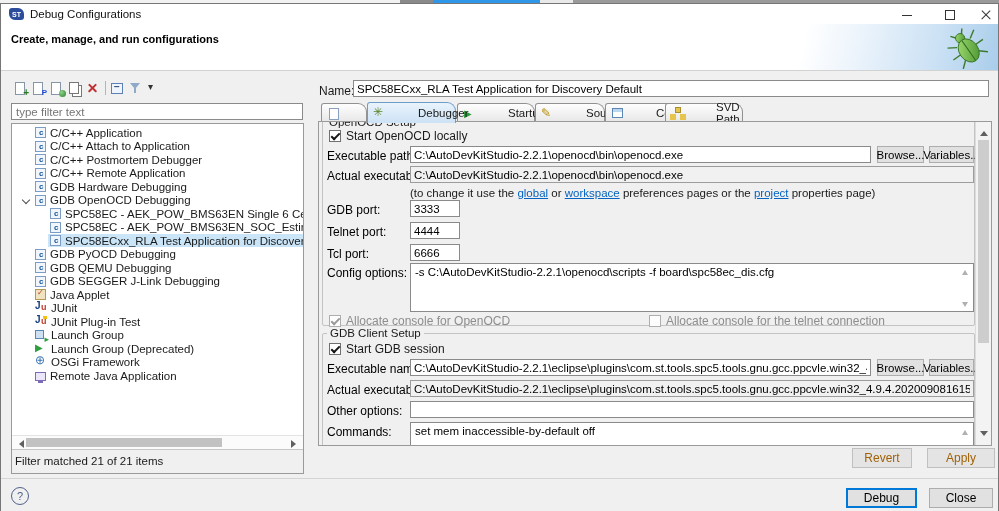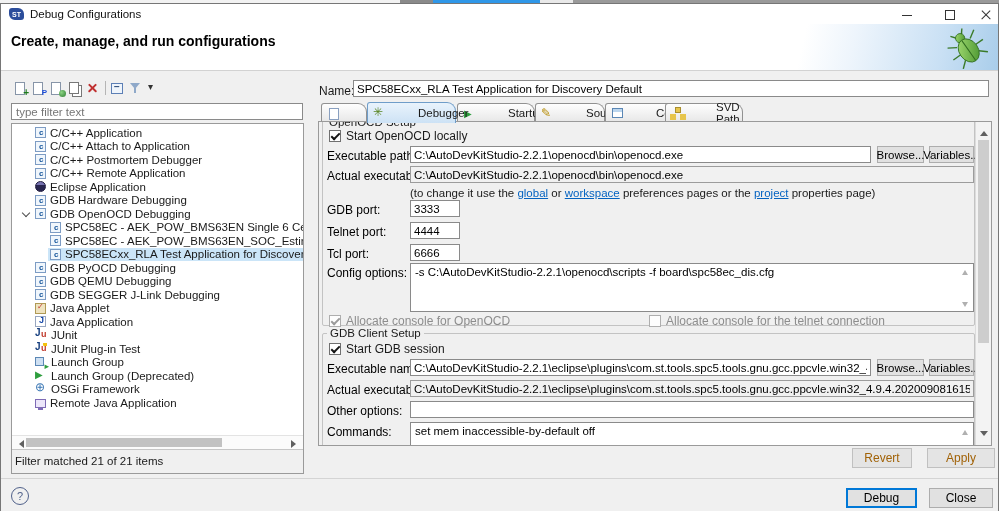--- a/index.html
+++ b/index.html
@@ -18,21 +18,21 @@
   .winbtn{position:absolute;top:3px;width:26px;height:15px;}
   .min-glyph{position:absolute;left:8px;top:8px;width:10px;height:1px;background:#333;}
   .max-glyph{position:absolute;left:8px;top:3px;width:8px;height:8px;border:1px solid #333;}
   .x-glyph::before,.x-glyph::after{content:"";position:absolute;left:50%;top:50%;width:12px;height:1.3px;background:#333;}
   .x-glyph::before{transform:translate(-50%,-50%) rotate(45deg);}
   .x-glyph::after{transform:translate(-50%,-50%) rotate(-45deg);}
 
   .banner{position:absolute;left:0;top:20px;width:997px;height:46px;
           background:linear-gradient(103deg,#ffffff 0 80%,#eef5fc 85%,#c9e0f4 94%,#a9cdea 100%);
           border-bottom:1px solid #d2d2d2;}
-  .banner-title{position:absolute;left:10px;top:9px;font-weight:bold;font-size:14px;color:#000;}
+  .banner-title{position:absolute;left:10px;top:9px;font-weight:bold;font-size:11px;color:#000;}
   .bug{position:absolute;left:943px;top:2px;}
 
   
   .toolbar{position:absolute;left:11px;top:75px;height:18px;display:flex;align-items:center;}
   .tbi{width:18px;height:17px;position:relative;display:inline-block;}
   .tsep{width:1px;height:14px;background:#b5b5b5;margin:0 3px;display:inline-block;}
   .pg::before{content:"";position:absolute;left:3px;top:2px;width:8px;height:11px;background:#fff;border:1px solid #8795a8;}
   [data-name="new-configuration-icon"]::after{content:"+";position:absolute;right:1px;bottom:-1px;color:#1d7a1d;font-weight:bold;font-size:10px;}
   [data-name="new-prototype-icon"]::after{content:"P";position:absolute;right:1px;bottom:0;color:#1d4ed8;font-weight:bold;font-size:8px;}
   [data-name="export-configuration-icon"]::after{content:"";position:absolute;right:0;bottom:0;width:7px;height:7px;border-radius:50%;background:radial-gradient(circle at 35% 35%,#8bd383,#2e7d32);}
@@ -222,27 +222,20 @@
           <div class="tree-row" data-name="tree-item" style="padding-left: 8px;">
             <span class="expander" data-name="expander-spacer"></span>
             <span class="twrap">
               <span class="ticon" data-name="c-application-icon"></span>
               <span data-name="tree-item-label">C/C++ Remote Application</span>
             </span>
           </div>
           <div class="tree-row" data-name="tree-item" style="padding-left: 8px;">
             <span class="expander" data-name="expander-spacer"></span>
             <span class="twrap">
-              <span class="ticon" data-name="eclipse-application-icon"></span>
-              <span data-name="tree-item-label">Eclipse Application</span>
-            </span>
-          </div>
-          <div class="tree-row" data-name="tree-item" style="padding-left: 8px;">
-            <span class="expander" data-name="expander-spacer"></span>
-            <span class="twrap">
               <span class="ticon" data-name="c-application-icon"></span>
               <span data-name="tree-item-label">GDB Hardware Debugging</span>
             </span>
           </div>
           <div class="tree-row" data-name="tree-item" style="padding-left: 8px;">
             <span class="expander open" data-name="expander-icon"></span>
             <span class="twrap">
               <span class="ticon" data-name="c-application-icon"></span>
               <span data-name="tree-item-label">GDB OpenOCD Debugging</span>
             </span>
@@ -287,27 +280,20 @@
             <span class="twrap">
               <span class="ticon" data-name="c-application-icon"></span>
               <span data-name="tree-item-label">GDB SEGGER J-Link Debugging</span>
             </span>
           </div>
           <div class="tree-row" data-name="tree-item" style="padding-left: 8px;">
             <span class="expander" data-name="expander-spacer"></span>
             <span class="twrap">
               <span class="ticon" data-name="java-applet-icon"></span>
               <span data-name="tree-item-label">Java Applet</span>
-            </span>
-          </div>
-          <div class="tree-row" data-name="tree-item" style="padding-left: 8px;">
-            <span class="expander" data-name="expander-spacer"></span>
-            <span class="twrap">
-              <span class="ticon" data-name="java-application-icon"></span>
-              <span data-name="tree-item-label">Java Application</span>
             </span>
           </div>
           <div class="tree-row" data-name="tree-item" style="padding-left: 8px;">
             <span class="expander" data-name="expander-spacer"></span>
             <span class="twrap">
               <span class="ticon" data-name="junit-icon"></span>
               <span data-name="tree-item-label">JUnit</span>
             </span>
           </div>
           <div class="tree-row" data-name="tree-item" style="padding-left: 8px;">

